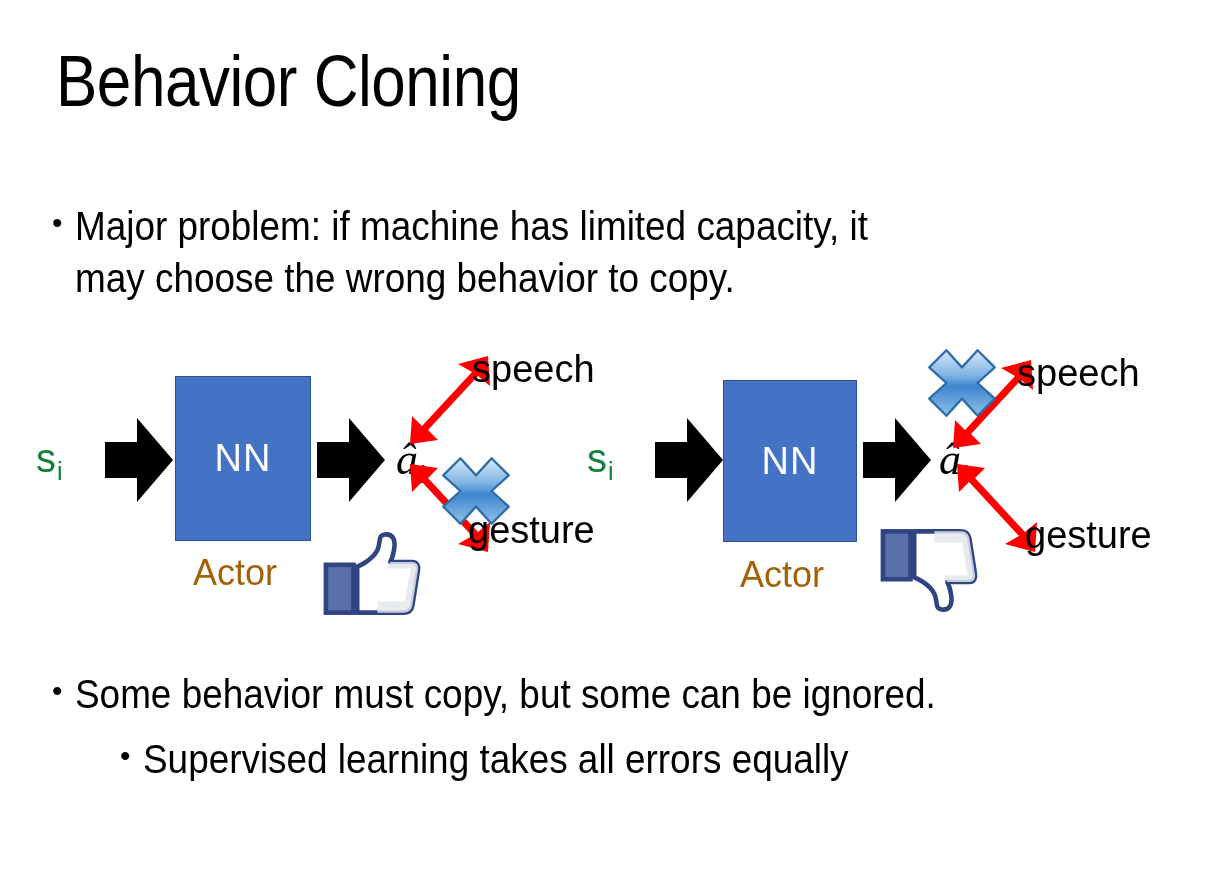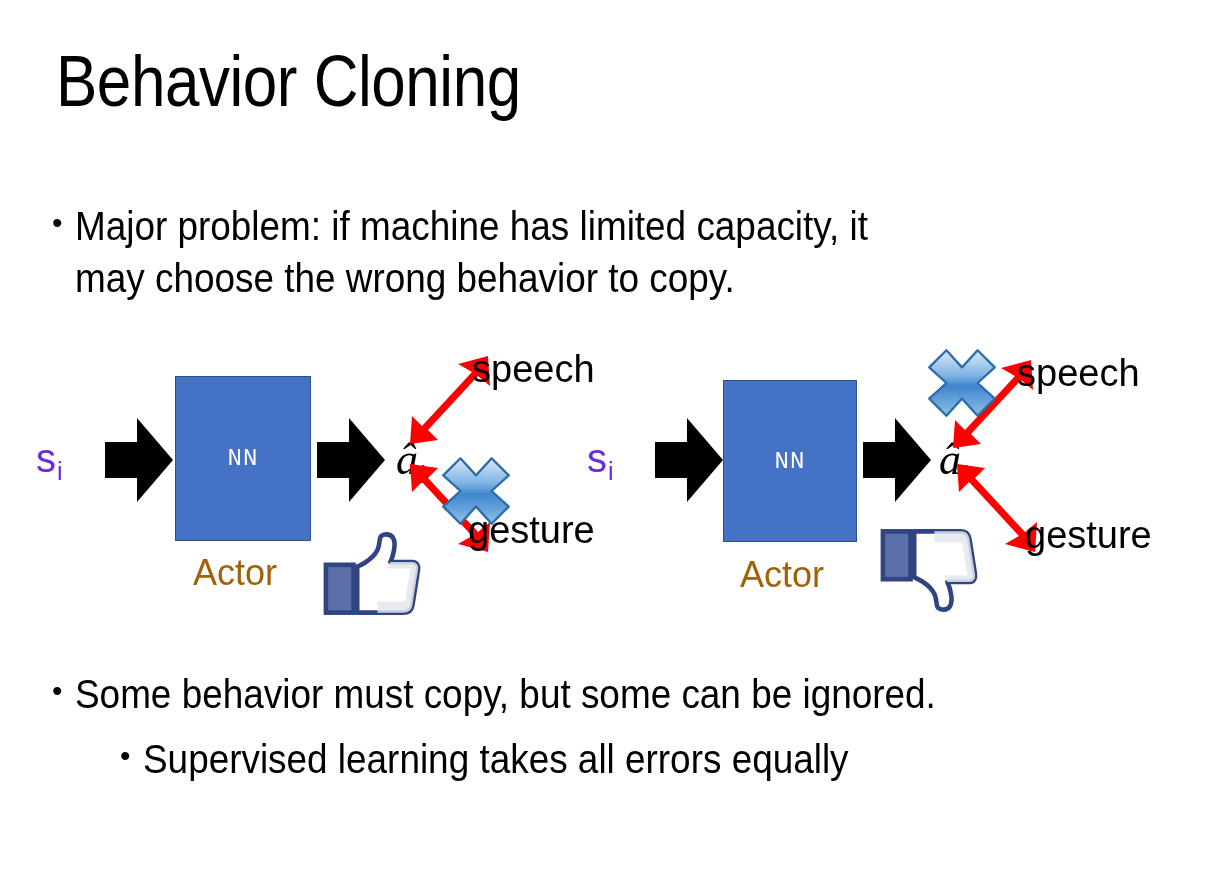--- a/index.html
+++ b/index.html
@@ -101,21 +101,21 @@
     height: 300px;
   }
   #diagram-left  { left: 10px; }
   #diagram-right { left: 565px; }
 
   
   .state-label {
     position: absolute;
     font-family: "Liberation Sans", sans-serif;
     font-size: 40px;
-    color: #6d28d9;
+    color: #15803d;
     line-height: 1;
     text-align: center;
   }
   .state-label .sub {
     font-size: 25px;
     vertical-align: -0.30em;
     margin-left: 1px;
   }
 
   
@@ -148,22 +148,22 @@
     position: absolute;
     background: #4472C4;
     border: 1px solid #2F528F;
     box-sizing: border-box;
     display: flex;
     align-items: center;
     justify-content: center;
   }
   .nn-label {
     color: #ffffff;
-    font-family: Liberation Mono, monospace;
-    font-size: 24px;
+    font-family: Liberation Sans, sans-serif;
+    font-size: 38px;
     letter-spacing: 1px;
   }
   .actor-label {
     position: absolute;
     font-family: "Liberation Sans", sans-serif;
     font-size: 36px;
     color: #a16207;
     white-space: nowrap;
   }
 

